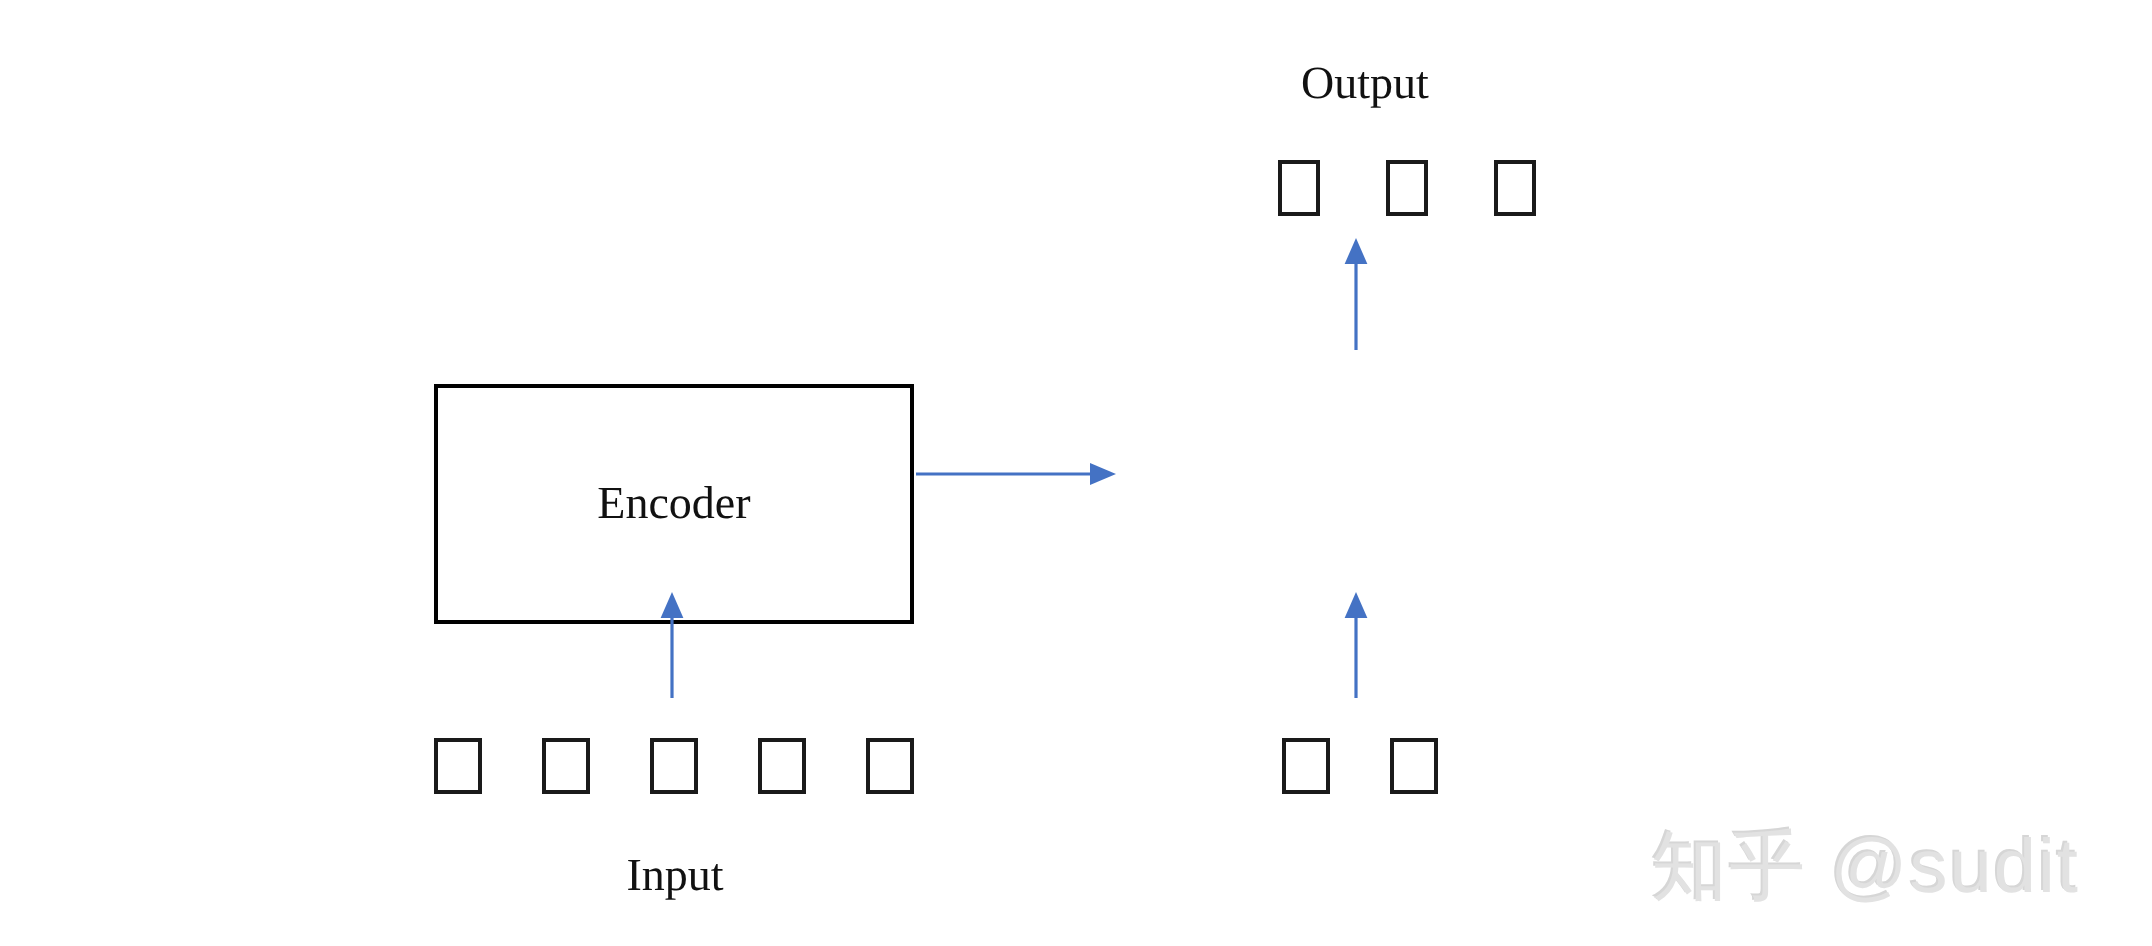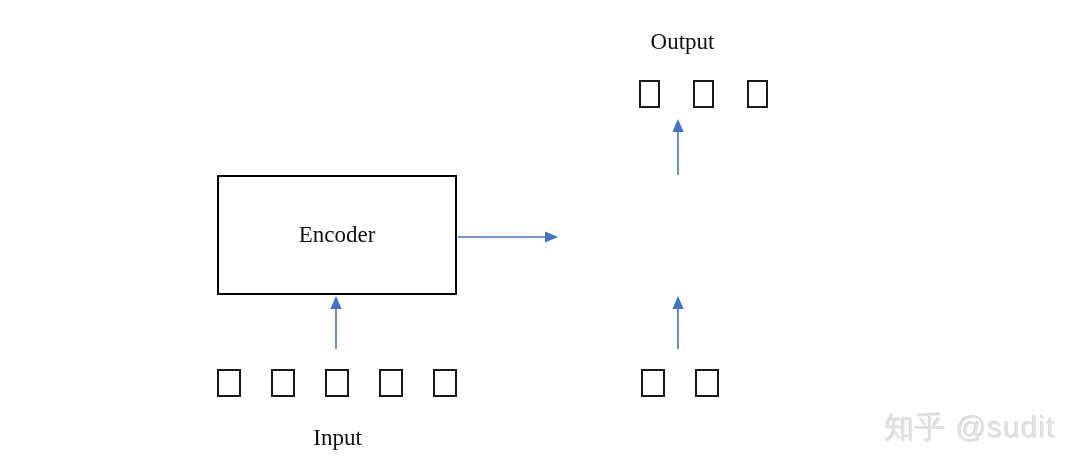--- a/index.html
+++ b/index.html
@@ -25,20 +25,21 @@
     width: 240px;
     height: 120px;
     box-sizing: border-box;
     border: 2px solid var(--box-border, #000000);
     background: #ffffff;
     display: flex;
     align-items: center;
     justify-content: center;
     font-size: 23px;
     color: #111111;
+    margin-top: 17px;
   }
   #encoder-box { left: 217px; top: 175px; }
   #decoder-box { left: 558px; top: 175px; }
   .tokens { position: absolute; display: flex; }
   .token {
     box-sizing: border-box;
     border: 2px solid var(--token-border, #1a1a1a);
     background: #ffffff;
   }
   #output-tokens { left: 639px; top: 80px; gap: 33px; }
@@ -50,24 +51,24 @@
   svg.arrows {
     position: absolute;
     left: 0; top: 0;
     width: 1076px; height: 473px;
     pointer-events: none;
   }
   svg.arrows line { stroke: var(--arrow-color, #4472C4); stroke-width: 1.6; }
   svg.arrows polygon { fill: var(--arrow-color, #4472C4); stroke: none; }
   .watermark {
     position: absolute;
-    right: 20px;
+    right: 36px;
     top: 408px;
     font-family: "Liberation Sans", sans-serif;
-    font-size: 30px;
+    font-size: 38px;
     letter-spacing: 1px;
     color: #e2e2e2;
     text-shadow: -1px -1px 0 #d6d6d6, 1px 1px 1px #ffffff;
     white-space: nowrap;
   }
 </style>
 </head>
 <body>
 
 <div class="canvas" style="--arrow-color: #4472C4; --box-border: #000000; --token-border: #1a1a1a; --bg: #ffffff;">

